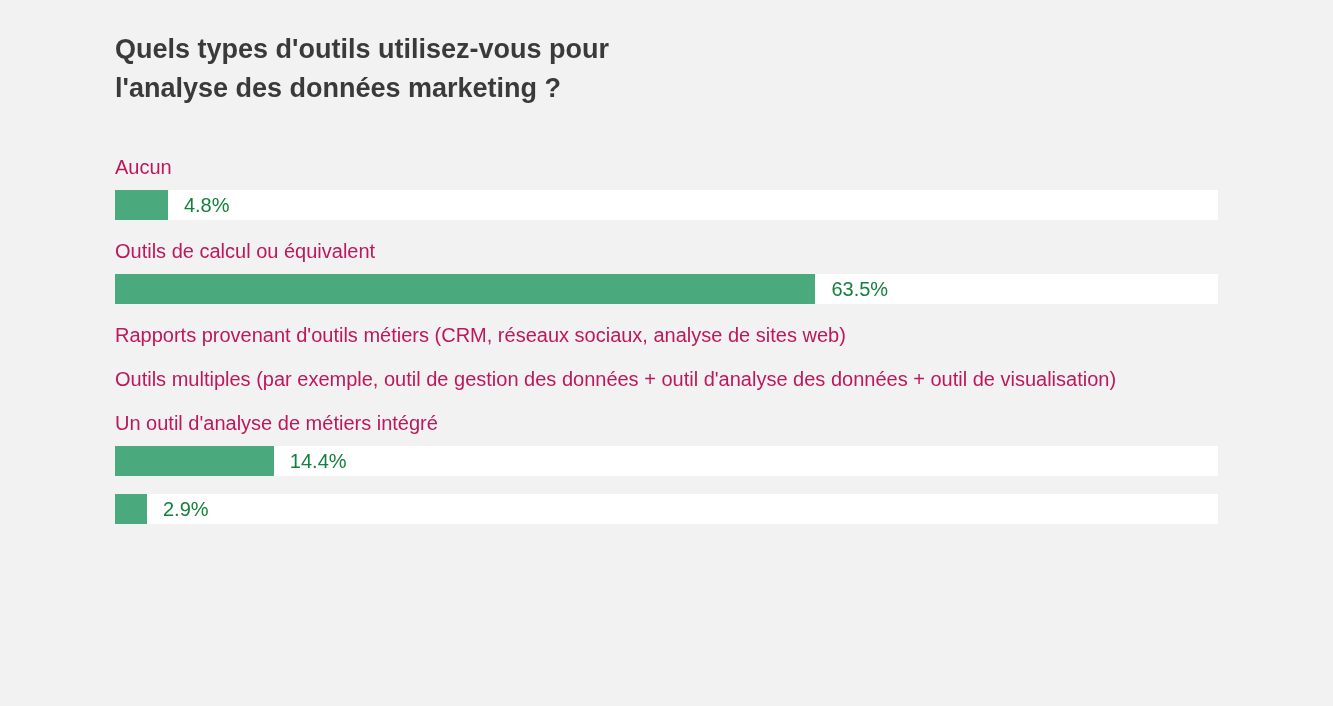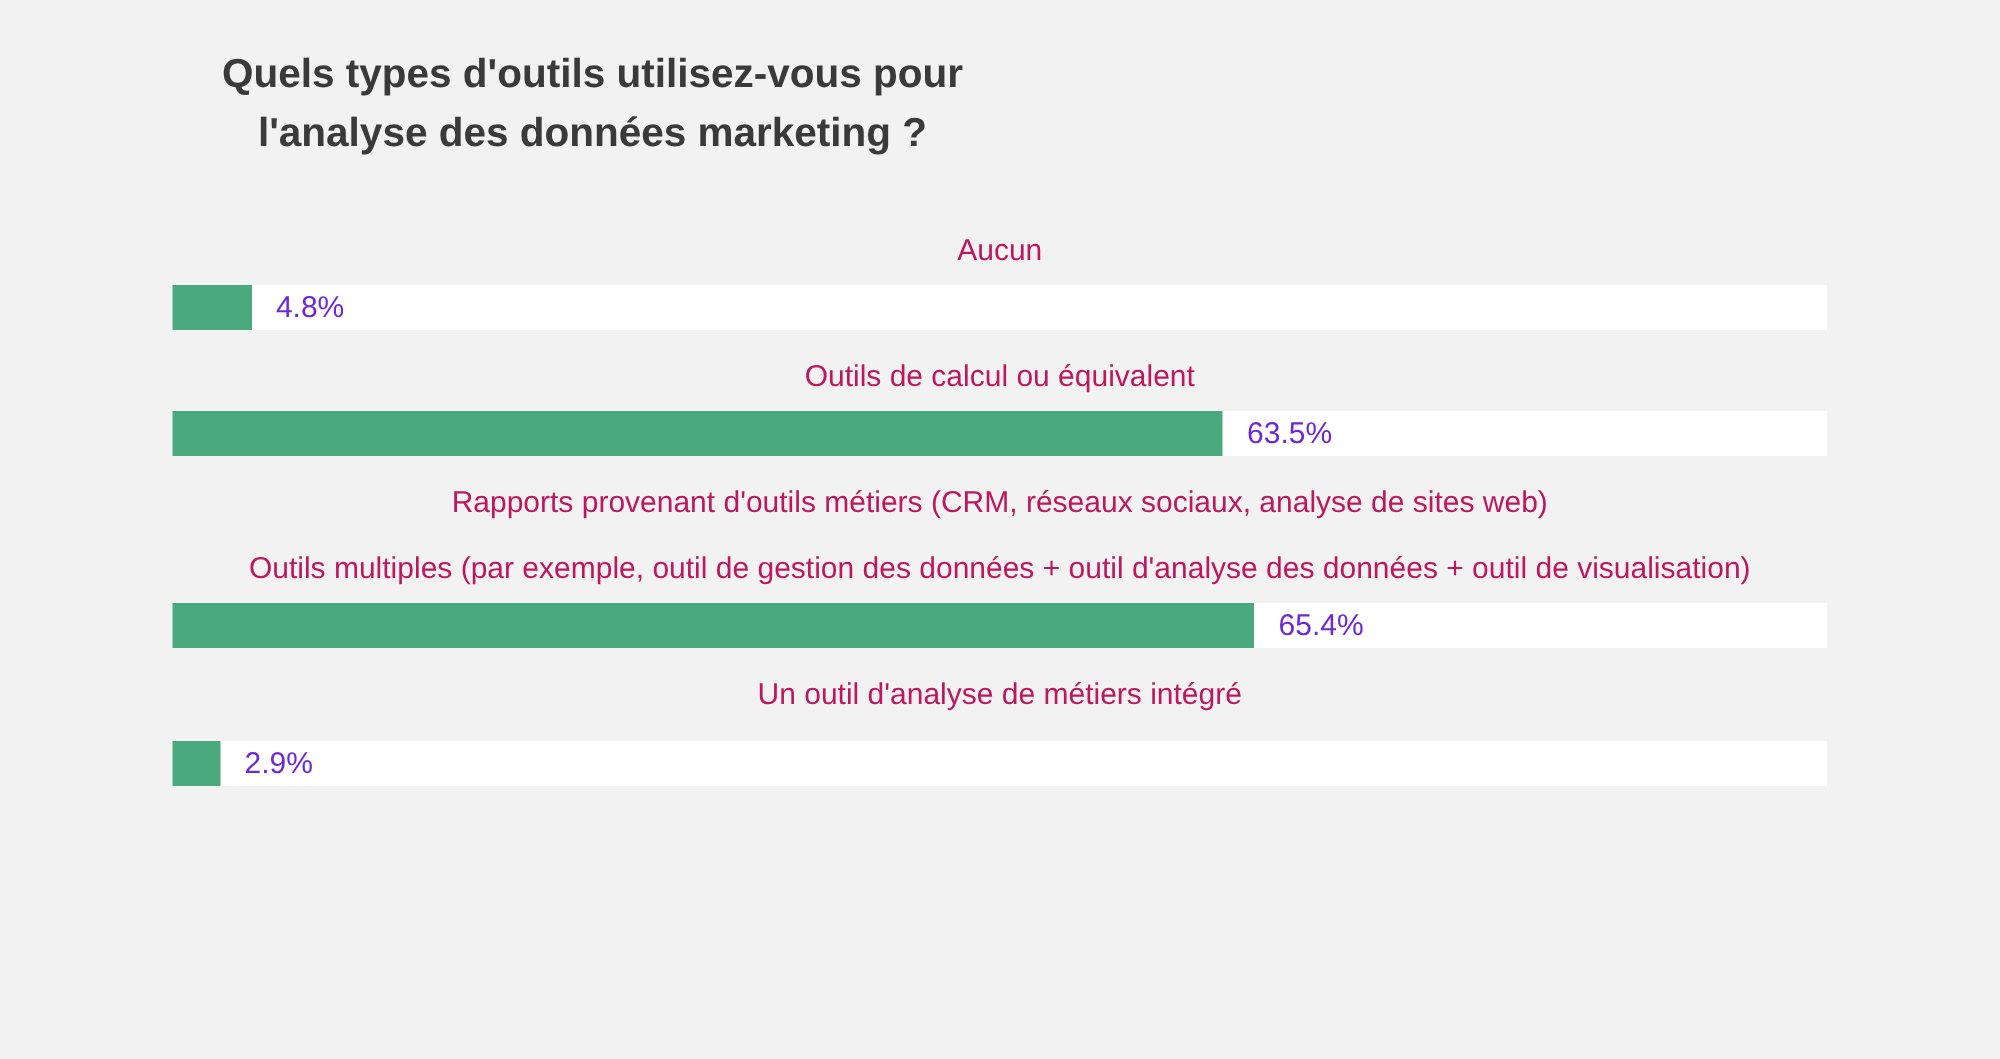--- a/index.html
+++ b/index.html
@@ -7,21 +7,20 @@
     padding: 0;
     background: #f2f2f2;
     font-family: "Segoe UI", "Helvetica Neue", Arial, sans-serif;
     color: #3a3a3a;
   }
   .page {
     width: 1333px;
     height: 598px;
     box-sizing: border-box;
     padding: 30px 115px 30px 115px;
-    text-align: center;
   }
   .chart-title {
     font-size: 27px;
     font-weight: 600;
     color: #3a3a3a;
     line-height: 1.45;
     max-width: 560px;
     margin-bottom: 46px;
   }
   .bar-row {
@@ -41,21 +40,21 @@
     display: flex;
     align-items: center;
   }
   .bar-fill {
     height: 100%;
     background: #4aaa7d;
     flex: 0 0 auto;
   }
   .bar-value {
     font-size: 20px;
-    color: #6d28d9;
+    color: #15803d;
     margin-left: 16px;
     white-space: nowrap;
   }
 </style>
 </head>
 <body>
 
 <div class="page">
   <div class="chart-title">Quels types d'outils utilisez-vous pour l'analyse des données marketing ?</div>
 
@@ -74,28 +73,28 @@
       <span class="bar-value">63.5%</span>
     </div>
   </div>
 
   <div class="bar-row">
     <div class="bar-label">Rapports provenant d'outils métiers (CRM, réseaux sociaux, analyse de sites web)</div>
   </div>
 
   <div class="bar-row">
     <div class="bar-label">Outils multiples (par exemple, outil de gestion des données + outil d'analyse des données + outil de visualisation)</div>
-    <div class="bar-track">
-      <div class="bar-fill" style="width:65.4%"></div>
-      <span class="bar-value">65.4%</span>
-    </div>
   </div>
 
   <div class="bar-row">
     <div class="bar-label">Un outil d'analyse de métiers intégré</div>
+    <div class="bar-track">
+      <div class="bar-fill" style="width:14.400000000000002%"></div>
+      <span class="bar-value">14.4%</span>
+    </div>
   </div>
 
   <div class="bar-row">
     <div class="bar-track">
       <div class="bar-fill" style="width:2.9%"></div>
       <span class="bar-value">2.9%</span>
     </div>
   </div>
 </div>
 

